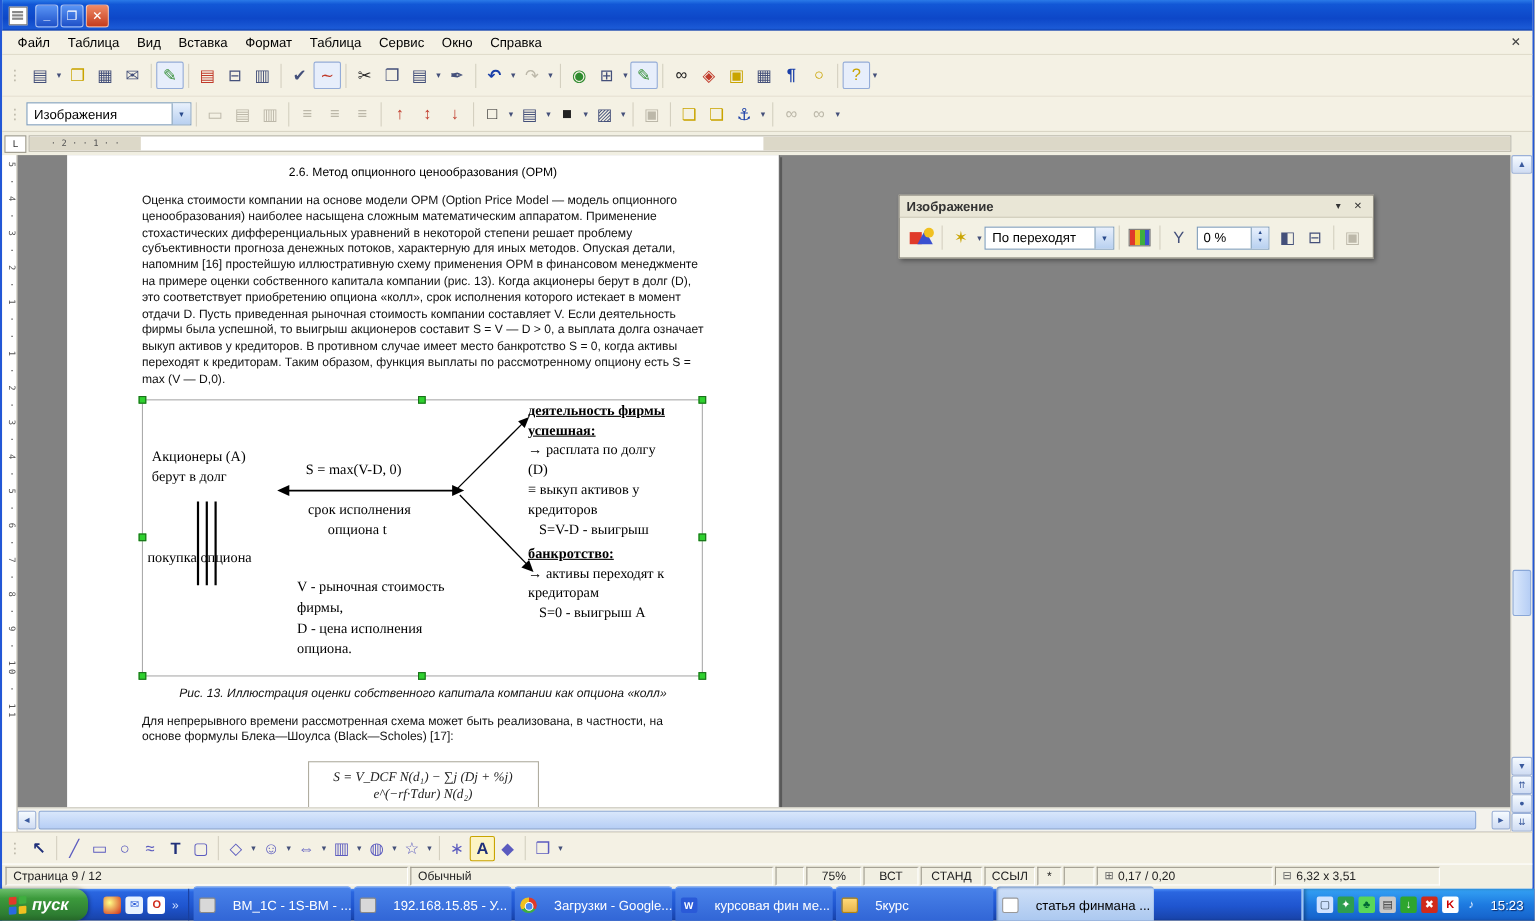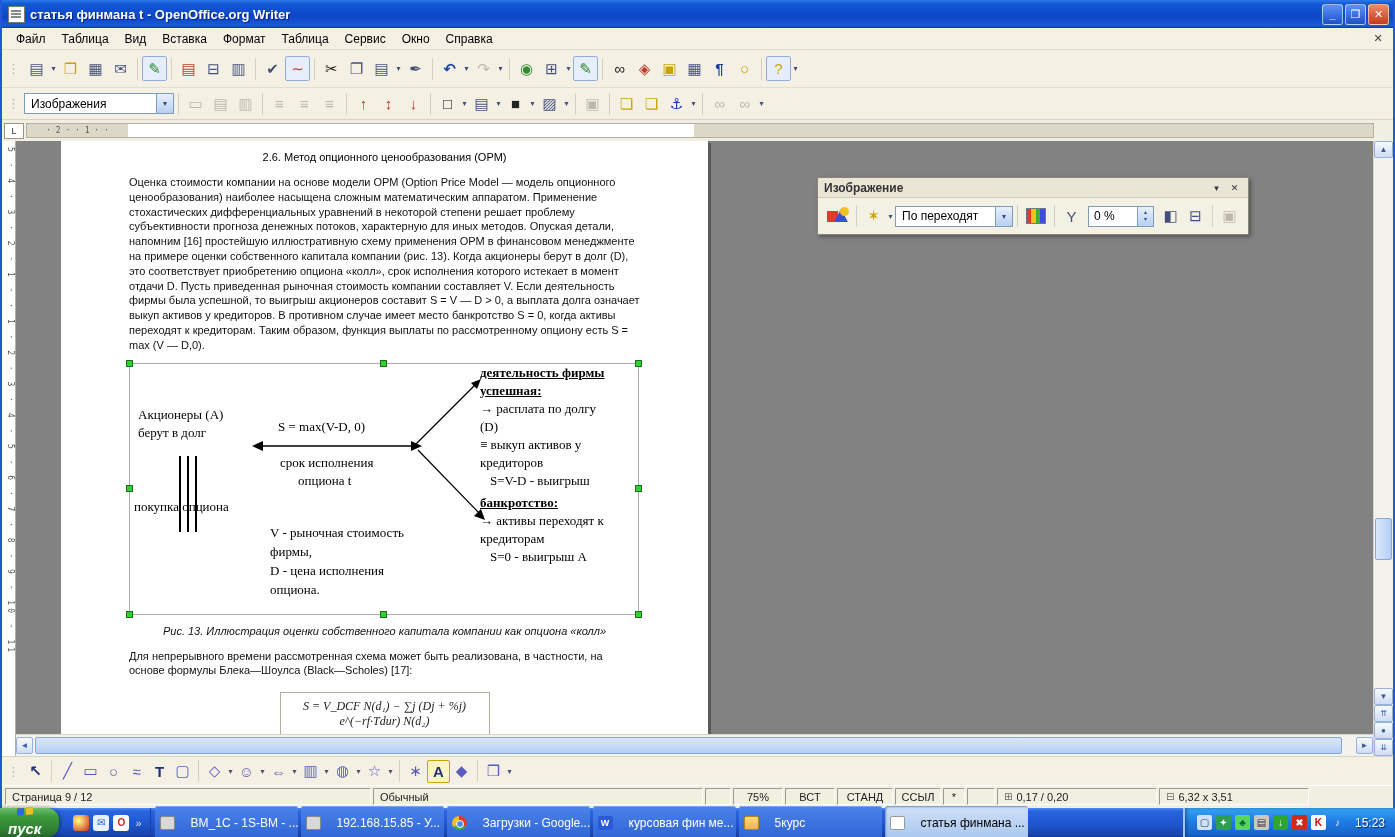--- a/index.html
+++ b/index.html
@@ -123,21 +123,21 @@
   .statusbar { height:22px; display:flex; align-items:center; gap:2px; padding:2px 3px; background:#f1efe2; border-top:1px solid #fff; }
   .cell { height:17px; font-size:11px; color:#222; padding:1px 6px; white-space:nowrap; overflow:hidden;
     border:1px solid; border-color:#9e9a8d #fff #fff #9e9a8d; display:flex; align-items:center; gap:4px; }
   .cell .cico { font-size:10px; color:#666; }
 
   
   .taskbar { position:absolute; left:-2px; right:-2px; bottom:0; height:29px; display:flex; align-items:stretch;
     background:linear-gradient(180deg,#4b8df8 0%,#2a66e0 10%,#1f55cf 55%,#1945ad 92%,#123a96 100%); }
   .startbtn { display:flex; align-items:center; gap:5px; padding:0 18px 0 8px; margin-right:8px;
     background:linear-gradient(180deg,#6cbf6c 0%,#3c9a3c 30%,#2e7d32 80%,#256628 100%);
-    border-radius:0 12px 12px 0; box-shadow:1px 0 4px rgba(0,0,0,.4); color:#fff; font-weight:bold; font-style:italic; font-size:15px;flex-direction:column; }
+    border-radius:0 12px 12px 0; box-shadow:1px 0 4px rgba(0,0,0,.4); color:#fff; font-weight:bold; font-style:italic; font-size:15px; }
   .flag { width:16px; height:16px; position:relative; transform:skewY(-5deg); }
   .flag i { position:absolute; width:7px; height:7px; border-radius:1px; }
   .flag .f1{left:0;top:0;background:#e03a2a;} .flag .f2{right:0;top:0;background:#3fae3f;}
   .flag .f3{left:0;bottom:0;background:#2a6ae0;} .flag .f4{right:0;bottom:0;background:#f0c020;}
   .ql { display:flex; align-items:center; gap:4px; padding:0 6px; border-right:1px solid #1a3f9c; }
   .ql-ico { width:16px; height:16px; border-radius:3px; display:flex; align-items:center; justify-content:center; font-size:10px; color:#fff; }
   .ql1 { background:radial-gradient(circle at 35% 35%,#ff8,#d02a1a); }
   .ql2 { background:#e8f2ff; color:#2a5ad8; }
   .ql3 { background:#fff; color:#d02a1a; font-weight:bold; }
   .chev { color:#cfe0ff; font-size:11px; margin:0 2px; }
@@ -160,21 +160,20 @@
   .tr7{background:#fff;color:#c00;font-weight:bold;} .tr8{background:transparent;color:#e8f2ff;}
   .clock { color:#fff; font-size:12px; margin-left:6px; text-shadow:1px 1px 1px #0a2a6a; }
 </style>
 </head>
 <body>
 
 <div class="app">
 
   <div class="titlebar">
     <span class="app-ico"></span>
-    <span class="tb-title">статья  финмана t - OpenOffice.org Writer</span>
     <span class="winbtn">_</span>
     <span class="winbtn">❐</span>
     <span class="winbtn close">✕</span>
   </div>
 
   <div class="menubar">
     <span class="menu-item">Файл</span>
     <span class="menu-item">Таблица</span>
     <span class="menu-item">Вид</span>
     <span class="menu-item">Вставка</span>

